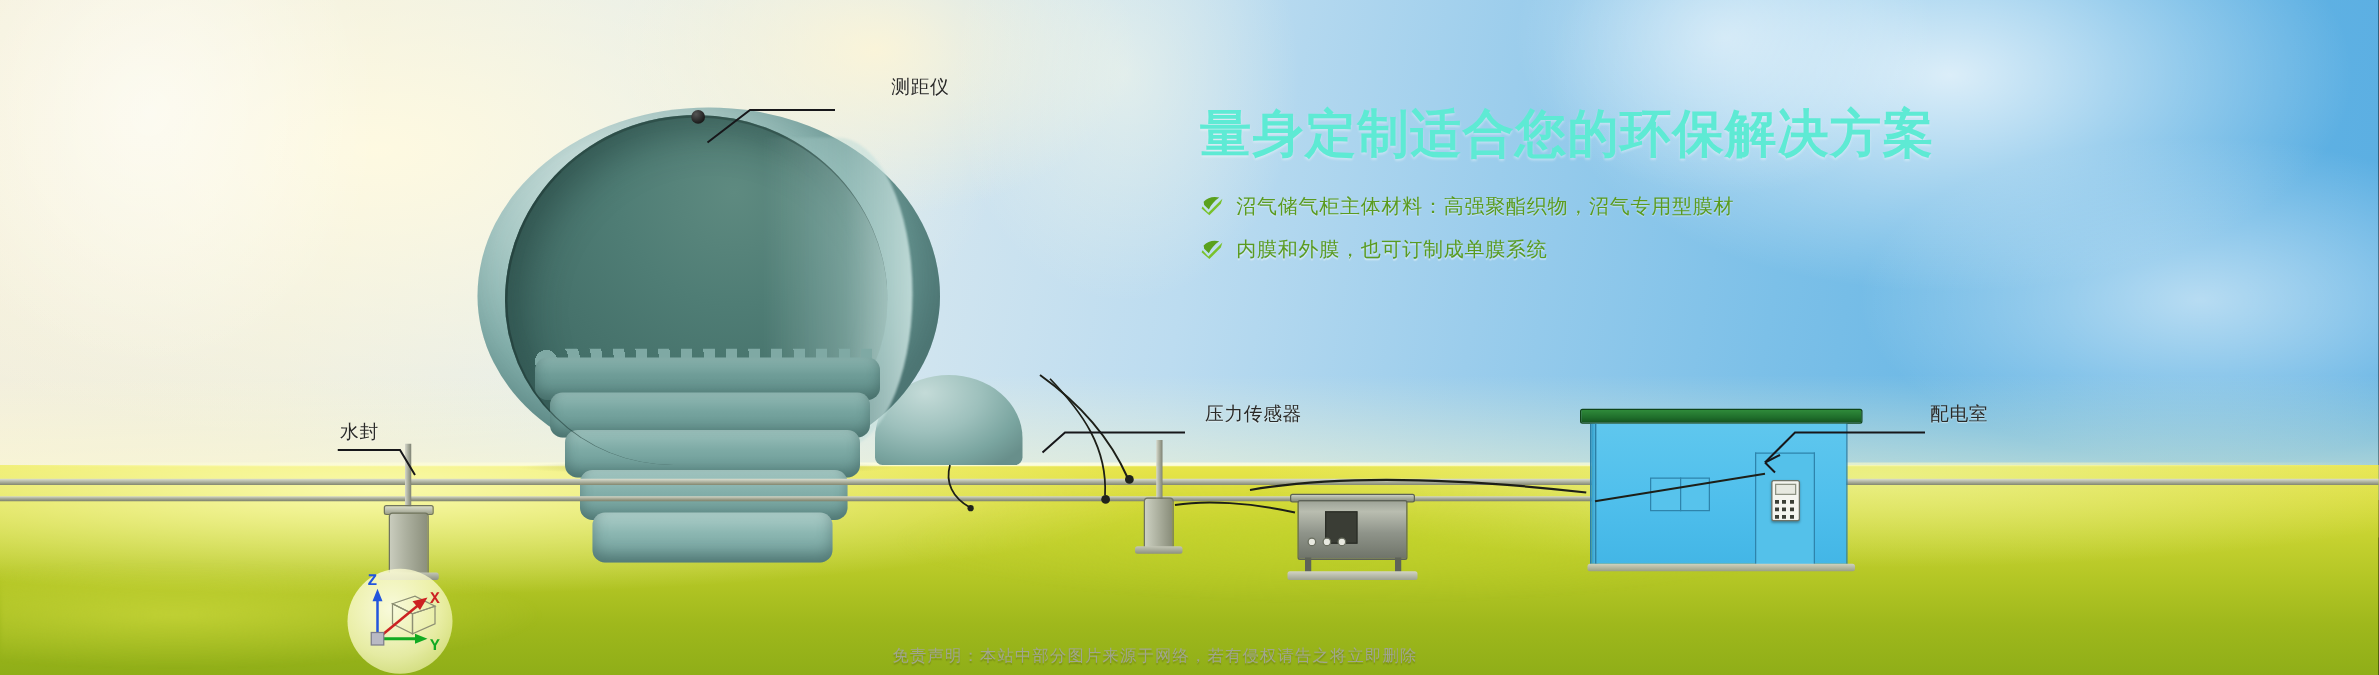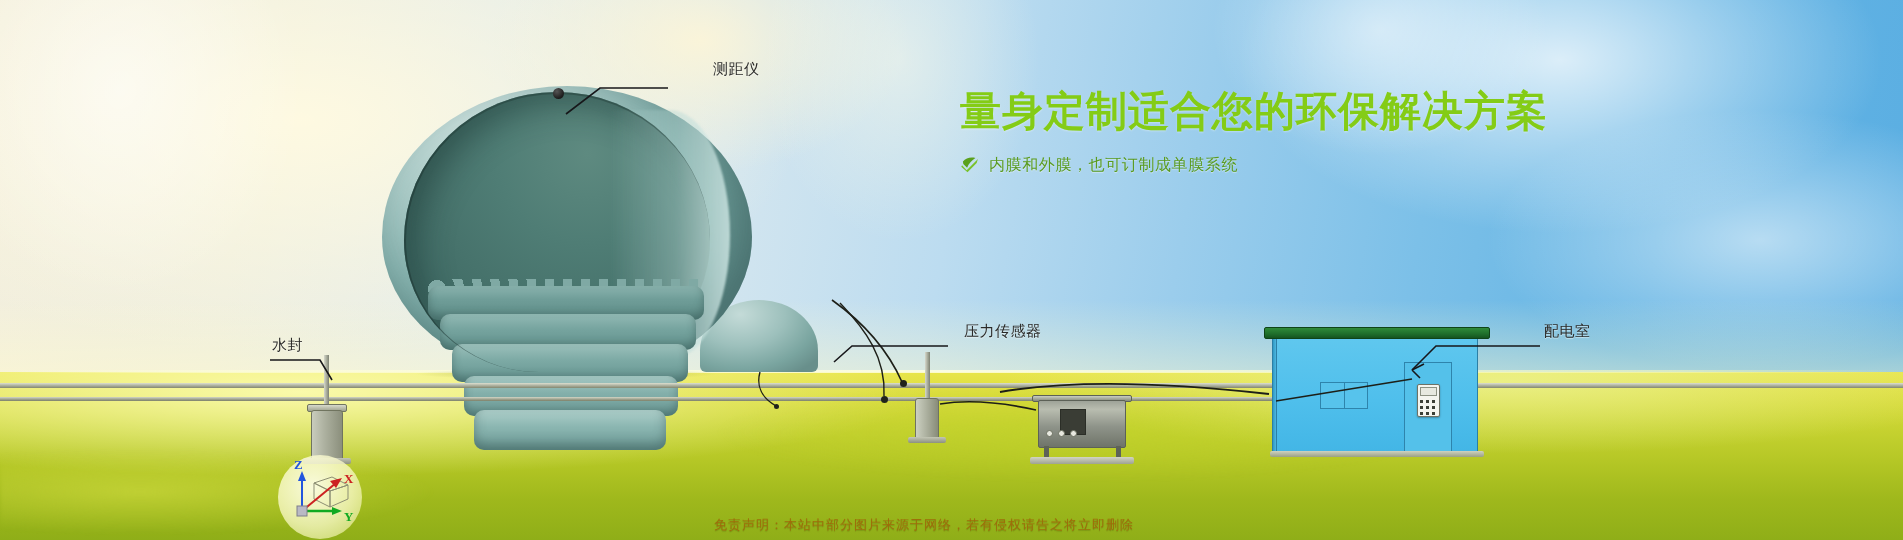--- a/index.html
+++ b/index.html
@@ -1,20 +1,20 @@
 <!DOCTYPE html>
 <html><head>
 <meta charset="utf-8">
 <title>Banner</title>
 <style>
   html,body{margin:0;padding:0;background:#000;}
   *{box-sizing:border-box;}
   #stage{
     position:relative;width:1903px;height:540px;overflow:hidden;
-    font-family:Liberation Serif, serif;
+    font-family:Liberation Mono, monospace;
   }
 
   
   .sky{
     position:absolute;left:0;top:0;width:1903px;height:400px;
     background:
       radial-gradient(ellipse 520px 280px at 1560px 60px, rgba(255,255,255,.75) 0%, rgba(255,255,255,0) 62%),
       radial-gradient(ellipse 420px 200px at 1760px 240px, rgba(255,255,255,.55) 0%, rgba(255,255,255,0) 65%),
       radial-gradient(ellipse 300px 190px at 700px 40px, rgba(255,246,214,.85) 0%, rgba(255,246,214,0) 70%),
       radial-gradient(ellipse 700px 330px at 300px 120px, rgba(255,250,225,.95) 0%, rgba(255,250,225,0) 72%),
@@ -195,40 +195,40 @@
   }
 
   
   .copy{position:absolute;left:960px;top:82px;width:720px;}
   .copy .sub{
     font-size:28px;color:#4e5356;letter-spacing:2px;font-weight:400;line-height:1.2;
     text-shadow:0 1px 2px rgba(255,255,255,.5);
   }
   .copy .head{
     margin-top:6px;
-    font-size:41px;color:#84cc16;letter-spacing:1px;font-weight:bold;line-height:1.15;
+    font-size:41px;color:#5eead4;letter-spacing:1px;font-weight:bold;line-height:1.15;
     text-shadow:0 1px 2px rgba(255,255,255,.35);
   }
   .bullets{margin-top:20px;}
   .bullet{display:flex;align-items:center;margin-bottom:14px;}
   .bullet .tick{width:20px;height:20px;margin-right:9px;flex:0 0 20px;}
   .bullet .btxt{
     font-size:16px;color:#5a9b20;letter-spacing:.6px;white-space:nowrap;
     text-shadow:0 1px 1px rgba(255,255,255,.5);
   }
 
   
   .gizmo{position:absolute;left:278px;top:455px;width:84px;height:84px;}
   .gizmo-bg{position:absolute;left:0;top:0;width:84px;height:84px;border-radius:50%;
     background:radial-gradient(circle at 42% 38%, rgba(255,255,235,.92) 0%, rgba(250,250,200,.78) 55%, rgba(235,238,150,.55) 100%);}
 
   
   .disclaimer{
     position:absolute;left:0;top:516px;width:1848px;text-align:center;
-    font-size:13px;color:#a16207;letter-spacing:1px;opacity:.85;
+    font-size:13px;color:#a3a3a3;letter-spacing:1px;opacity:.85;
     text-shadow:0 1px 1px rgba(60,70,10,.35);
   }
 </style>
 </head>
 <body>
 
 <div id="stage">
 
   <div class="sky"></div>
   <div class="sky-haze"></div>
@@ -338,20 +338,29 @@
     <div class="head">量身定制适合您的环保解决方案</div>
 
     <div class="bullets">
       <div class="bullet">
         <span class="tick">
           <svg viewBox="0 0 24 24" width="20" height="20">
             <path d="M3.5 6.5 C7 2.5 13 1 18.5 2.5 C14 5.5 10.5 9.5 8.5 14 L4 9.5 Z" fill="#5aa11c"></path>
             <path d="M2.5 11 L8 17 L21.5 3.5 L20 8.5 L9 19.5 L1.5 13 Z" fill="#79c22b"></path>
           </svg>
         </span>
+        <span class="btxt">沼气储气柜主体材料：高强聚酯织物，沼气专用型膜材</span>
+      </div>
+      <div class="bullet">
+        <span class="tick">
+          <svg viewBox="0 0 24 24" width="20" height="20">
+            <path d="M3.5 6.5 C7 2.5 13 1 18.5 2.5 C14 5.5 10.5 9.5 8.5 14 L4 9.5 Z" fill="#5aa11c"></path>
+            <path d="M2.5 11 L8 17 L21.5 3.5 L20 8.5 L9 19.5 L1.5 13 Z" fill="#79c22b"></path>
+          </svg>
+        </span>
         <span class="btxt">内膜和外膜，也可订制成单膜系统</span>
       </div>
     </div>
   </div>
 
   <div class="gizmo">
     <div class="gizmo-bg"></div>
     <svg width="84" height="84" style="position:absolute;left:0;top:0;">
 
       <g stroke="#8d8f74" stroke-width="1" fill="none">

